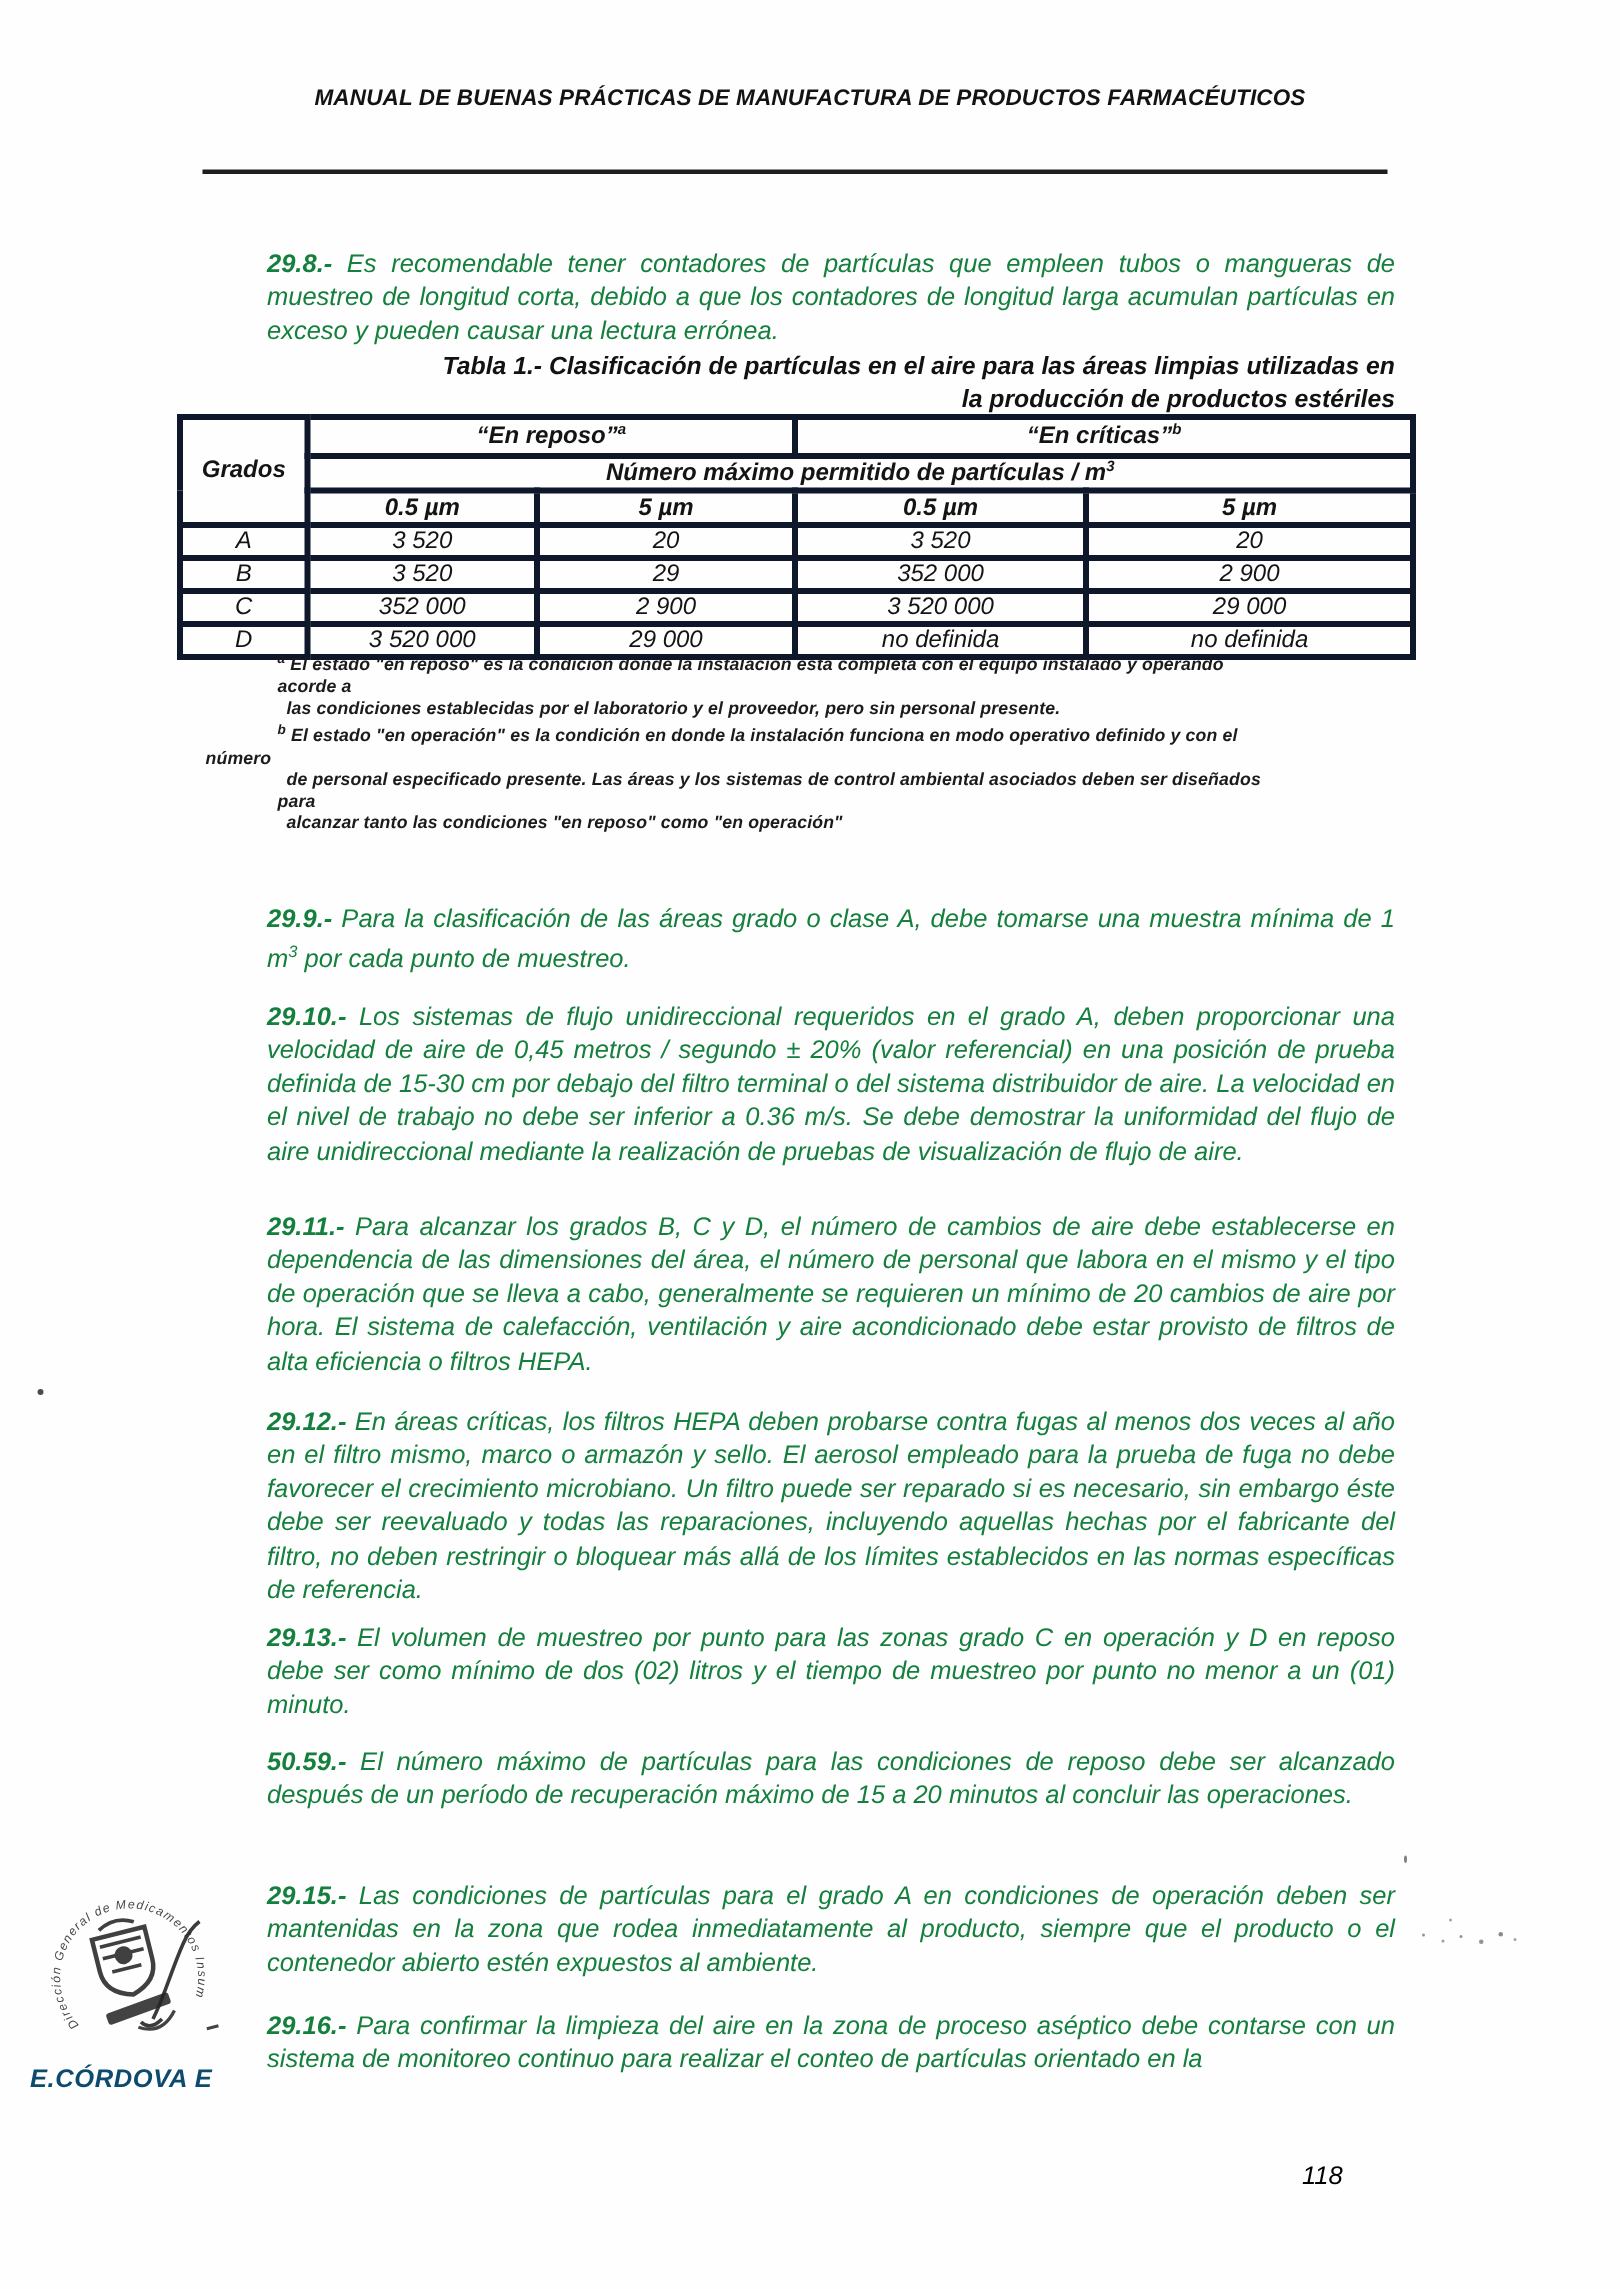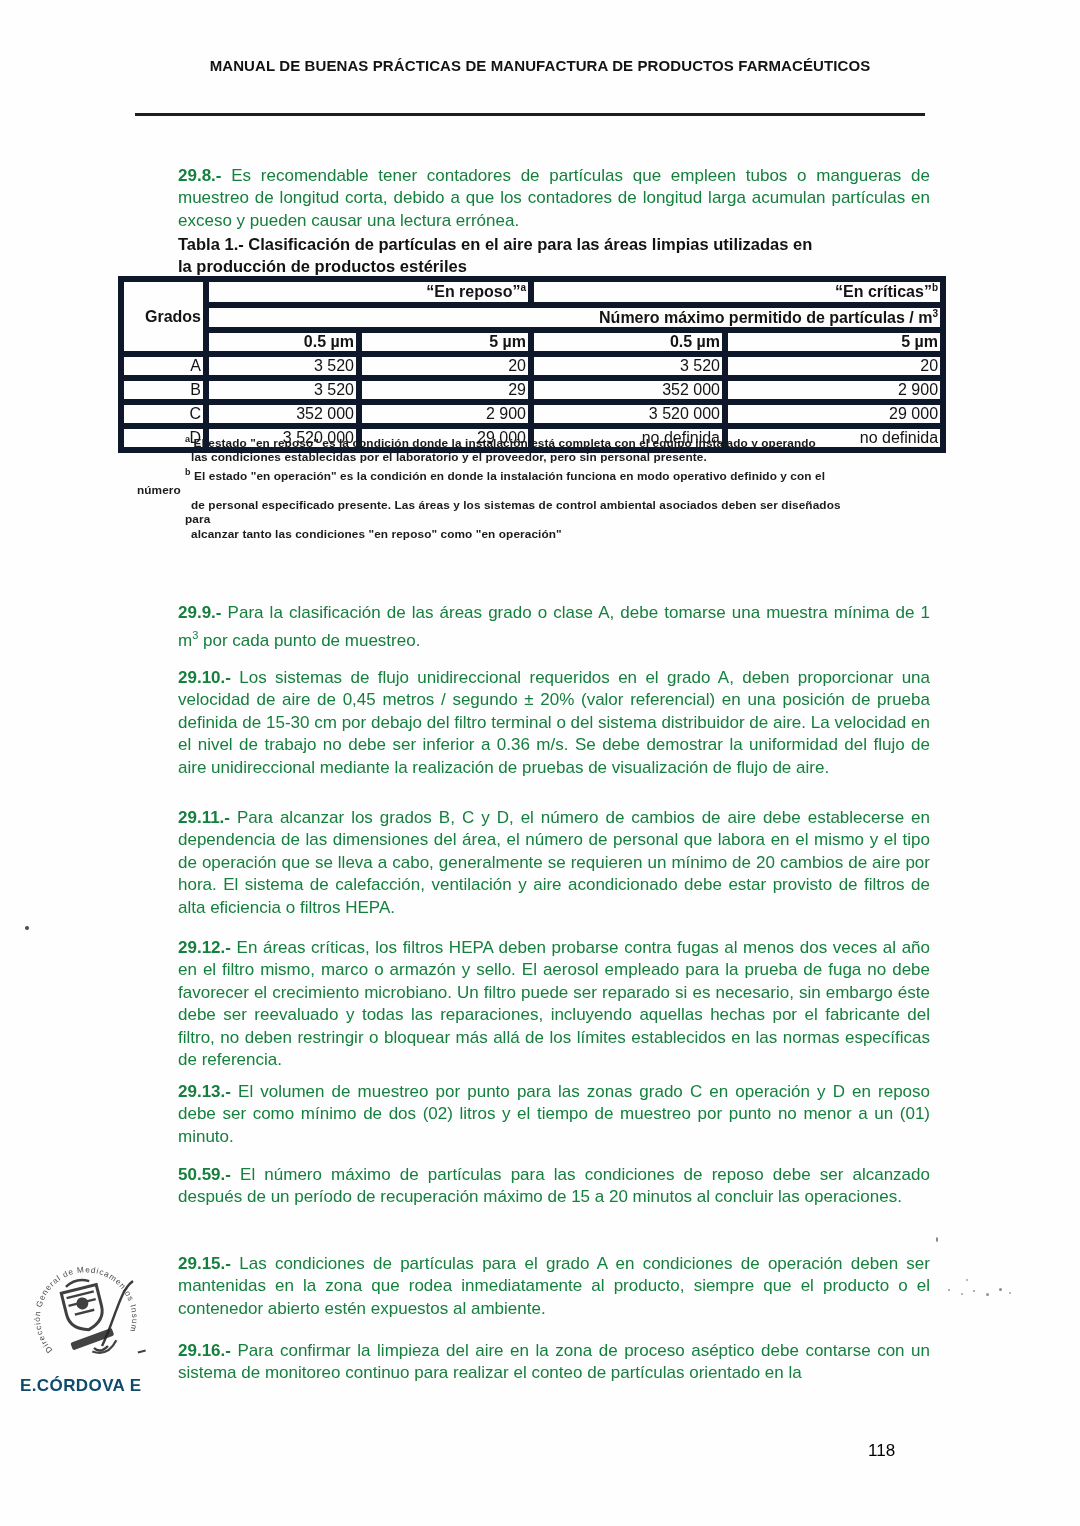--- a/index.html
+++ b/index.html
@@ -1,47 +1,48 @@
 <!DOCTYPE html>
 <html><head>
 <meta charset="utf-8">
 <style>
   html, body { margin:0; padding:0; background:#ffffff; }
   .page {
     position:relative; width:1080px; height:1526px; margin:0 auto;
     background:#fefefe; color:#161616; overflow:hidden;
     font-family:"Liberation Sans", sans-serif;
+    font-style:italic;
     -webkit-font-smoothing:antialiased;
   }
   .doc-header {
     position:absolute; top:57px; left:140px; width:800px;
     text-align:center; font-size:15px; font-weight:bold; letter-spacing:0.1px;
     color:#131313;
   }
   .header-rule {
     position:absolute; top:113px; left:135px; width:790px; height:3px;
     background:#1e1e1e;
   }
   .par {
     position:absolute; left:178px; width:752px;
     font-size:17px; line-height:22.4px; text-align:justify; color:#15803d;
   }
   .par .pnum { font-weight:bold; }
   .table-title {
     position:absolute; top:233px; left:178px; width:752px;
-    text-align:left; font-weight:bold; font-size:16.5px; line-height:22px;
+    text-align:right; font-weight:bold; font-size:16.5px; line-height:22px;
     color:#121212;
   }
   table.ptable {
     position:absolute; top:276px; left:118px; width:822px;
     border-collapse:collapse; table-layout:fixed;
     font-size:16px; color:#141414; border:3px solid #161616;
   }
   table.ptable td {
-    border:6px solid #0f172a; text-align:right; padding:0 2px;
+    border:4px solid #0f172a; text-align:center; padding:0 2px;
     overflow:hidden; white-space:nowrap;
   }
   table.ptable td.hd { font-weight:bold; }
   table.ptable sup { font-size:10px; }
   tr.r1 { height:26px; } tr.r2 { height:20px; } tr.r3 { height:23px; }
   tr.rd { height:21px; }
   .fnotes {
     position:absolute; top:432px; left:185px; width:745px;
     font-size:11.8px; font-weight:bold; line-height:14.5px; color:#1b1b1b;
     letter-spacing:0.1px;
@@ -121,20 +122,21 @@
         <td>3 520 000</td>
         <td>29 000</td>
         <td>no definida</td>
         <td>no definida</td>
       </tr>
     </tbody>
   </table>
 
   <div class="fnotes">
     <div><sup>a</sup> <span>El estado "en reposo" es la condición donde la instalación está completa con el equipo instalado y operando</span></div>
+    <div>acorde a</div>
     <div class="fn-ind">las condiciones establecidas por el laboratorio y el proveedor, pero sin personal presente.</div>
     <div><sup>b</sup> <span>El estado "en operación" es la condición en donde la instalación funciona en modo operativo definido y con el</span></div>
     <div class="fn-out">número</div>
     <div class="fn-ind">de personal especificado presente. Las áreas y los sistemas de control ambiental asociados deben ser diseñados</div>
     <div>para</div>
     <div class="fn-ind">alcanzar tanto las condiciones "en reposo" como "en operación"</div>
   </div>
 
   <p class="par" style="top:585px;"><span class="pnum">29.9.-</span> <span>Para la clasificación de las áreas grado o clase A, debe tomarse una muestra mínima de 1 m</span><sup style="font-size:11px;">3</sup><span> por cada punto de muestreo.</span></p>
 

